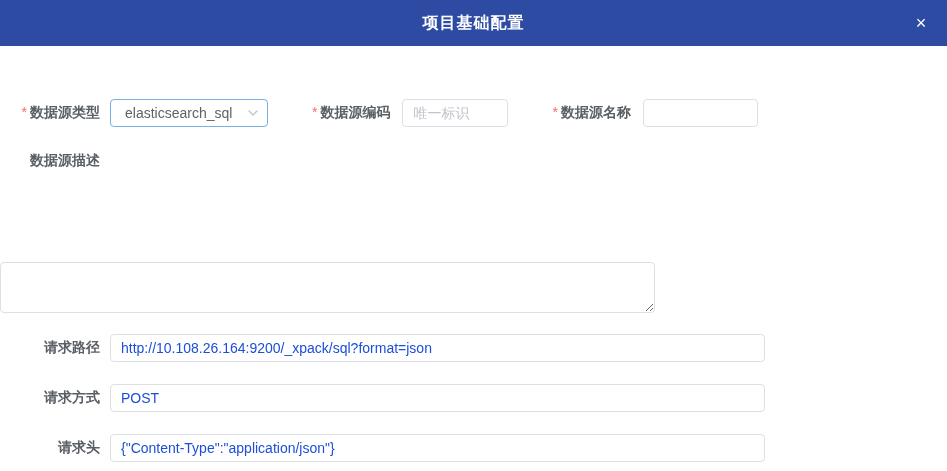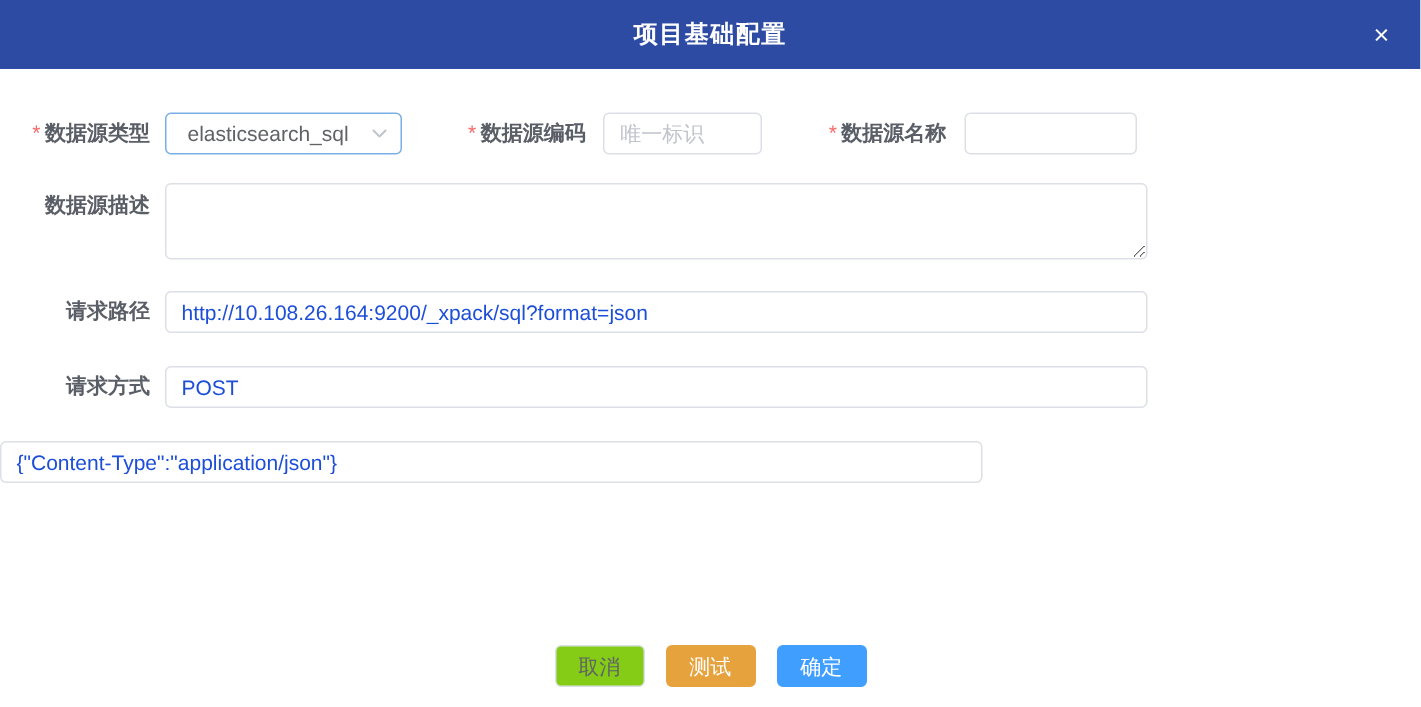--- a/index.html
+++ b/index.html
@@ -1,19 +1,19 @@
 <!DOCTYPE html>
 <html><head>
 <meta charset="utf-8">
 <style>
   * { margin: 0; padding: 0; box-sizing: border-box; }
   html, body { width: 947px; height: 471px; background: #fff; overflow: hidden; }
   body { font-family: "Liberation Sans", "DejaVu Sans", sans-serif; font-size: 14px; color: #606266; }
 
-  .modal { width: 947px; height: 471px; background: #fff; display: flex; flex-direction: column; }
+  .modal { width: 947px; height: 471px; background: #fff; display: flex; flex-direction: column; gap: 24px; }
 
   
   .modal-header {
     height: 46px; flex: 0 0 46px; background: #2e4ba3; position: relative;
     display: flex; align-items: center; justify-content: center;
   }
   .modal-title { color: #ffffff; font-size: 16px; font-weight: 700; letter-spacing: 1px; }
   .modal-close {
     position: absolute; right: 14px; top: 50%; transform: translateY(-50%);
     color: #ffffff; font-size: 18px; line-height: 1; cursor: pointer;
@@ -42,21 +42,21 @@
 
   .row-1 { margin-bottom: 19px; }
   .select {
     width: 158px; height: 28px; border: 1px solid #79aee6; border-radius: 4px;
     display: flex; align-items: center; padding: 0 8px 0 14px; cursor: pointer;
     background: #fff;
   }
   .select-value { flex: 1 1 auto; color: #606266; font-size: 14px; }
   .chevron { flex: 0 0 auto; display: flex; align-items: center; }
 
-  .row-desc { margin-bottom: 21px; align-items: flex-start; }
+  .row-desc { margin-bottom: 21px; align-items: flex-start; flex-direction: column; }
   .row-desc .form-label { margin-top: 6px; }
   .txtarea {
     width: 655px; height: 51px; border: 1px solid #dcdfe6; border-radius: 4px;
     padding: 5px 10px; font-size: 14px; color: #606266; resize: vertical;
     font-family: "Liberation Sans", "DejaVu Sans", sans-serif; outline: none;
   }
 
   .lbl2 { margin-left: 20px; }
   .ipt-code { width: 106px; }
   .lbl3 { margin-left: 14px; }
@@ -113,20 +113,21 @@
       <span class="form-label"><span>请求路径</span></span>
       <input class="ipt ipt-full" type="text" value="http://10.108.26.164:9200/_xpack/sql?format=json" style="">
     </div>
 
     <div class="form-row">
       <span class="form-label"><span>请求方式</span></span>
       <input class="ipt ipt-full" type="text" value="POST" style="">
     </div>
 
     <div class="form-row">
+      <span class="form-label"><span>请求头</span></span>
       <input class="ipt ipt-full" type="text" value="{&quot;Content-Type&quot;:&quot;application/json&quot;}" style="">
     </div>
 
 
   </div>
 
   <div class="modal-footer">
     <button class="btn btn-default">取消</button>
     <button class="btn btn-warning">测试</button>
     <button class="btn btn-primary">确定</button>

